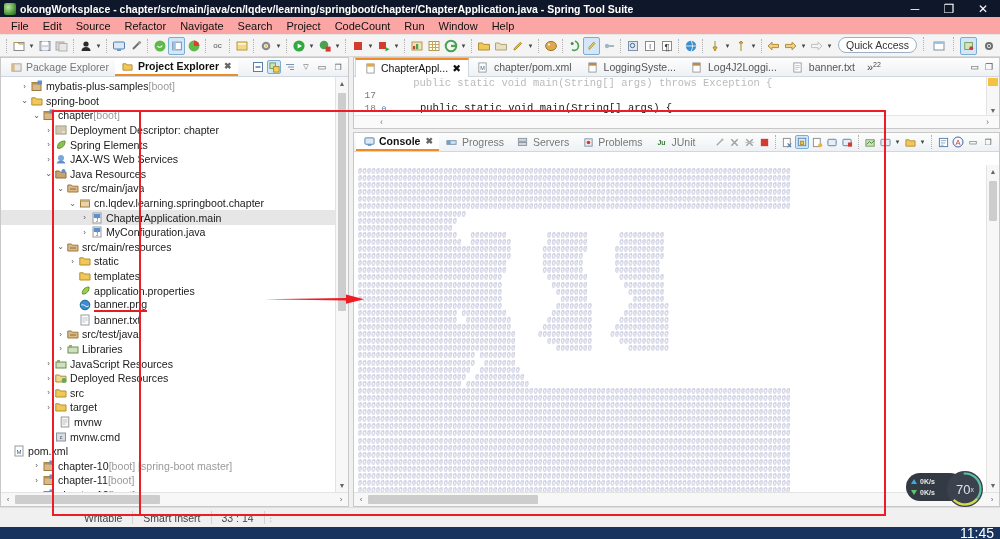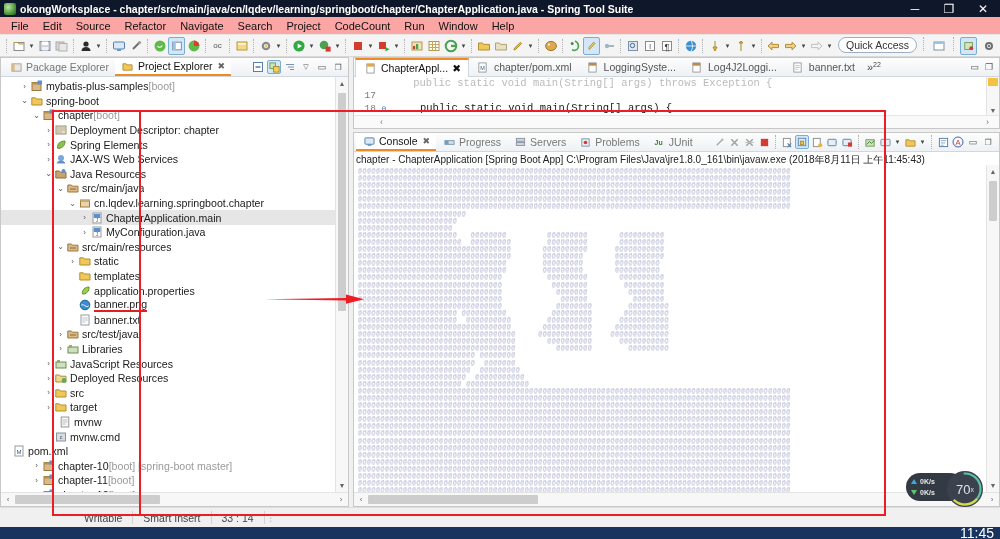--- a/index.html
+++ b/index.html
@@ -44,21 +44,21 @@
           padding:0 7px;display:flex;align-items:center;font-size:10.5px;color:#333;}
 
   
   #workbench{position:absolute;left:0;top:57px;right:0;bottom:32px;background:#f0f0f0;}
 
   
   .panel{position:absolute;background:#fff;border:1px solid #c8c8c8;}
   .viewtabs{height:19px;background:linear-gradient(#fdfdfd,#eef1f5);
             display:flex;align-items:center;padding-left:2px;border-bottom:1px solid #d0d7de;}
   .vtab{display:flex;align-items:center;gap:3px;padding:0 6px;height:18px;font-size:10.5px;color:#777;}
-  .vtab.active{color:#111;background:#fff;border-bottom:2px solid #f08a24;font-weight:normal;}
+  .vtab.active{color:#111;background:#fff;border-bottom:2px solid #f08a24;font-weight:bold;}
   .vtab .x{font-size:9px;color:#666;margin-left:2px;}
 
   
   #explorer{left:0;top:0;width:349px;bottom:0;}
   #explorer .viewtabs{justify-content:flex-start;}
   #explorer-toolbar{margin-left:auto;display:flex;align-items:center;gap:2px;padding-right:3px;}
   .vicon{width:14px;height:14px;display:inline-flex;align-items:center;justify-content:center;}
   #tree{position:absolute;top:19px;left:0;right:13px;bottom:14px;overflow:hidden;background:#fff;padding-top:2px;}
   .row{height:14.6px;display:flex;align-items:center;font-size:10.6px;white-space:nowrap;color:#1a1a1a;}
   .row.sel{background:#e6e6e6;}
@@ -992,21 +992,20 @@
             <svg width="12" height="12" viewBox="0 0 12 12">
               <circle cx="6" cy="6" r="5" fill="none" stroke="#3a6ab0" stroke-width="1"></circle>
               <text x="6" y="9" font-size="7.5" text-anchor="middle" fill="#d23b2e">A</text>
             </svg>
           </span>
         <span class="vicon" style="font-size:9px;color:#555;">▭</span>
         <span class="vicon" style="font-size:8px;color:#555;">❐</span>
       </div>
     </div>
 
-    <div id="console-head">chapter - ChapterApplication [Spring Boot App] C:\Program Files\Java\jre1.8.0_161\bin\javaw.exe (2018年8月11日 上午11:45:43)</div>
 
     <div id="console-body">@@@@@@@@@@@@@@@@@@@@@@@@@@@@@@@@@@@@@@@@@@@@@@@@@@@@@@@@@@@@@@@@@@@@@@@@@@@@@@@@@@@@@@@@@@@@@@@@
 @@@@@@@@@@@@@@@@@@@@@@@@@@@@@@@@@@@@@@@@@@@@@@@@@@@@@@@@@@@@@@@@@@@@@@@@@@@@@@@@@@@@@@@@@@@@@@@@
 @@@@@@@@@@@@@@@@@@@@@@@@@@@@@@@@@@@@@@@@@@@@@@@@@@@@@@@@@@@@@@@@@@@@@@@@@@@@@@@@@@@@@@@@@@@@@@@@
 @@@@@@@@@@@@@@@@@@@@@@@@@@@@@@@@@@@@@@@@@@@@@@@@@@@@@@@@@@@@@@@@@@@@@@@@@@@@@@@@@@@@@@@@@@@@@@@@
 @@@@@@@@@@@@@@@@@@@@@@@@@@@@@@@@@@@@@@@@@@@@@@@@@@@@@@@@@@@@@@@@@@@@@@@@@@@@@@@@@@@@@@@@@@@@@@@@
 @@@@@@@@@@@@@@@@@@@@@@@@@@@@@@@@@@@@@@@@@@@@@@@@@@@@@@@@@@@@@@@@@@@@@@@@@@@@@@@@@@@@@@@@@@@@@@@@
 @@@@@@@@@@@@@@@@@@@@@@@@                                                                        
 @@@@@@@@@@@@@@@@@@@@@@                                                                          
 @@@@@@@@@@@@@@@@@@@@@                                                                           

